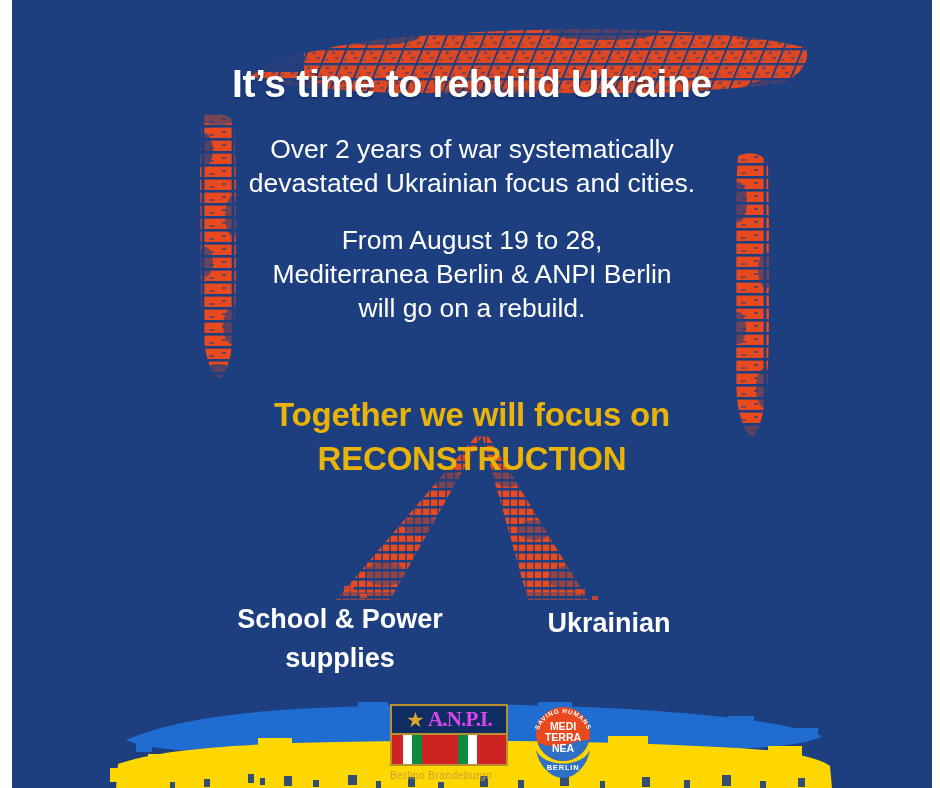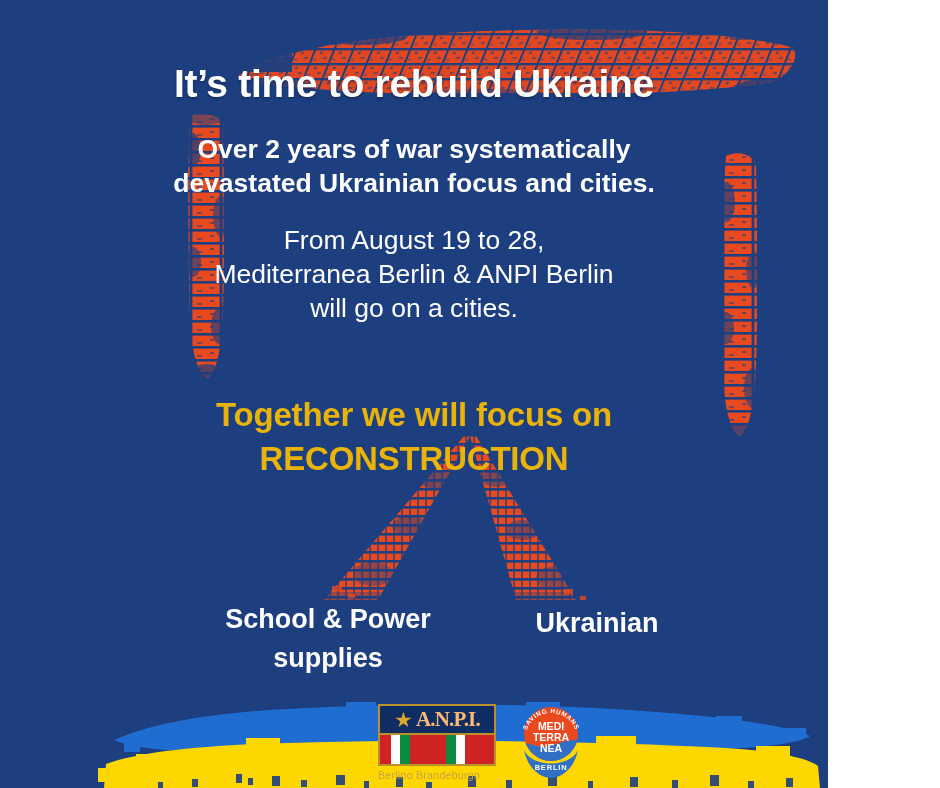--- a/index.html
+++ b/index.html
@@ -2,25 +2,26 @@
 <html><head>
 <meta charset="utf-8">
 <style>
   html, body {
     margin: 0;
     padding: 0;
     background: #ffffff;
   }
   #poster {
     position: relative;
-    width: 828px;
+    width: 920px;
     height: 788px;
     overflow: hidden;
     background: #1d3f80;
     font-family: "Liberation Sans", sans-serif;
+    margin-left: 12px;
     -webkit-font-smoothing: antialiased;
   }
 
   
   .tire-layer { position: absolute; pointer-events: none; }
 
   #header-track {
     left: 232px; top: 18px; width: 570px; height: 80px;
     opacity: 0.97;
   }
@@ -45,21 +46,21 @@
     text-shadow: 0 2px 3px rgba(10,25,60,0.45);
   }
 
   .body-copy {
     position: absolute;
     left: 0; right: 0;
     text-align: center;
     color: #ffffff;
     z-index: 4;
   }
-  #para-1 { top: 133px; font-size: 26.5px; line-height: 1.28; font-weight: bold; }
+  #para-1 { top: 133px; font-size: 26.5px; line-height: 1.28; font-weight: normal; }
   #para-2 { top: 224px; font-size: 26.5px; line-height: 1.28; font-weight: normal; }
 
   #focus-heading {
     position: absolute;
     left: 0; right: 0; top: 366px;
     text-align: center;
     color: #eab308;
     font-size: 33px;
     font-weight: bold;
     line-height: 1.32;
@@ -116,21 +117,21 @@
     height: 27px;
     gap: 2px;
   }
   .anpi-star {
     color: #d9a72e;
     font-size: 21px;
     line-height: 1;
     margin-right: 1px;
   }
   .anpi-word {
-    color: #fdba74;
+    color: #d946ef;
     font-size: 21px;
     font-weight: bold;
     letter-spacing: -0.8px;
     line-height: 1;
     font-family: "Liberation Serif", serif;
   }
   .anpi-ribbon {
     display: flex;
     height: 29px;
     border-top: 2px solid #b9912c;
@@ -239,21 +240,21 @@
   </svg>
 
   <div class="body-copy" id="para-1">
     <div>Over 2 years of war systematically</div>
     <div>devastated Ukrainian focus and cities.</div>
   </div>
 
   <div class="body-copy" id="para-2">
     <div>From August 19 to 28,</div>
     <div>Mediterranea Berlin &amp; ANPI Berlin</div>
-    <div>will go on a cities.</div>
+    <div>will go on a rebuild.</div>
   </div>
 
   <h2 id="focus-heading">
     <span class="line1">Together we will focus on</span>
     <span class="line2">RECONSTRUCTION</span>
   </h2>
 
   <svg class="tire-layer" id="road-track" viewBox="0 0 300 168" preserveAspectRatio="none" aria-hidden="true">
     <defs>
 

